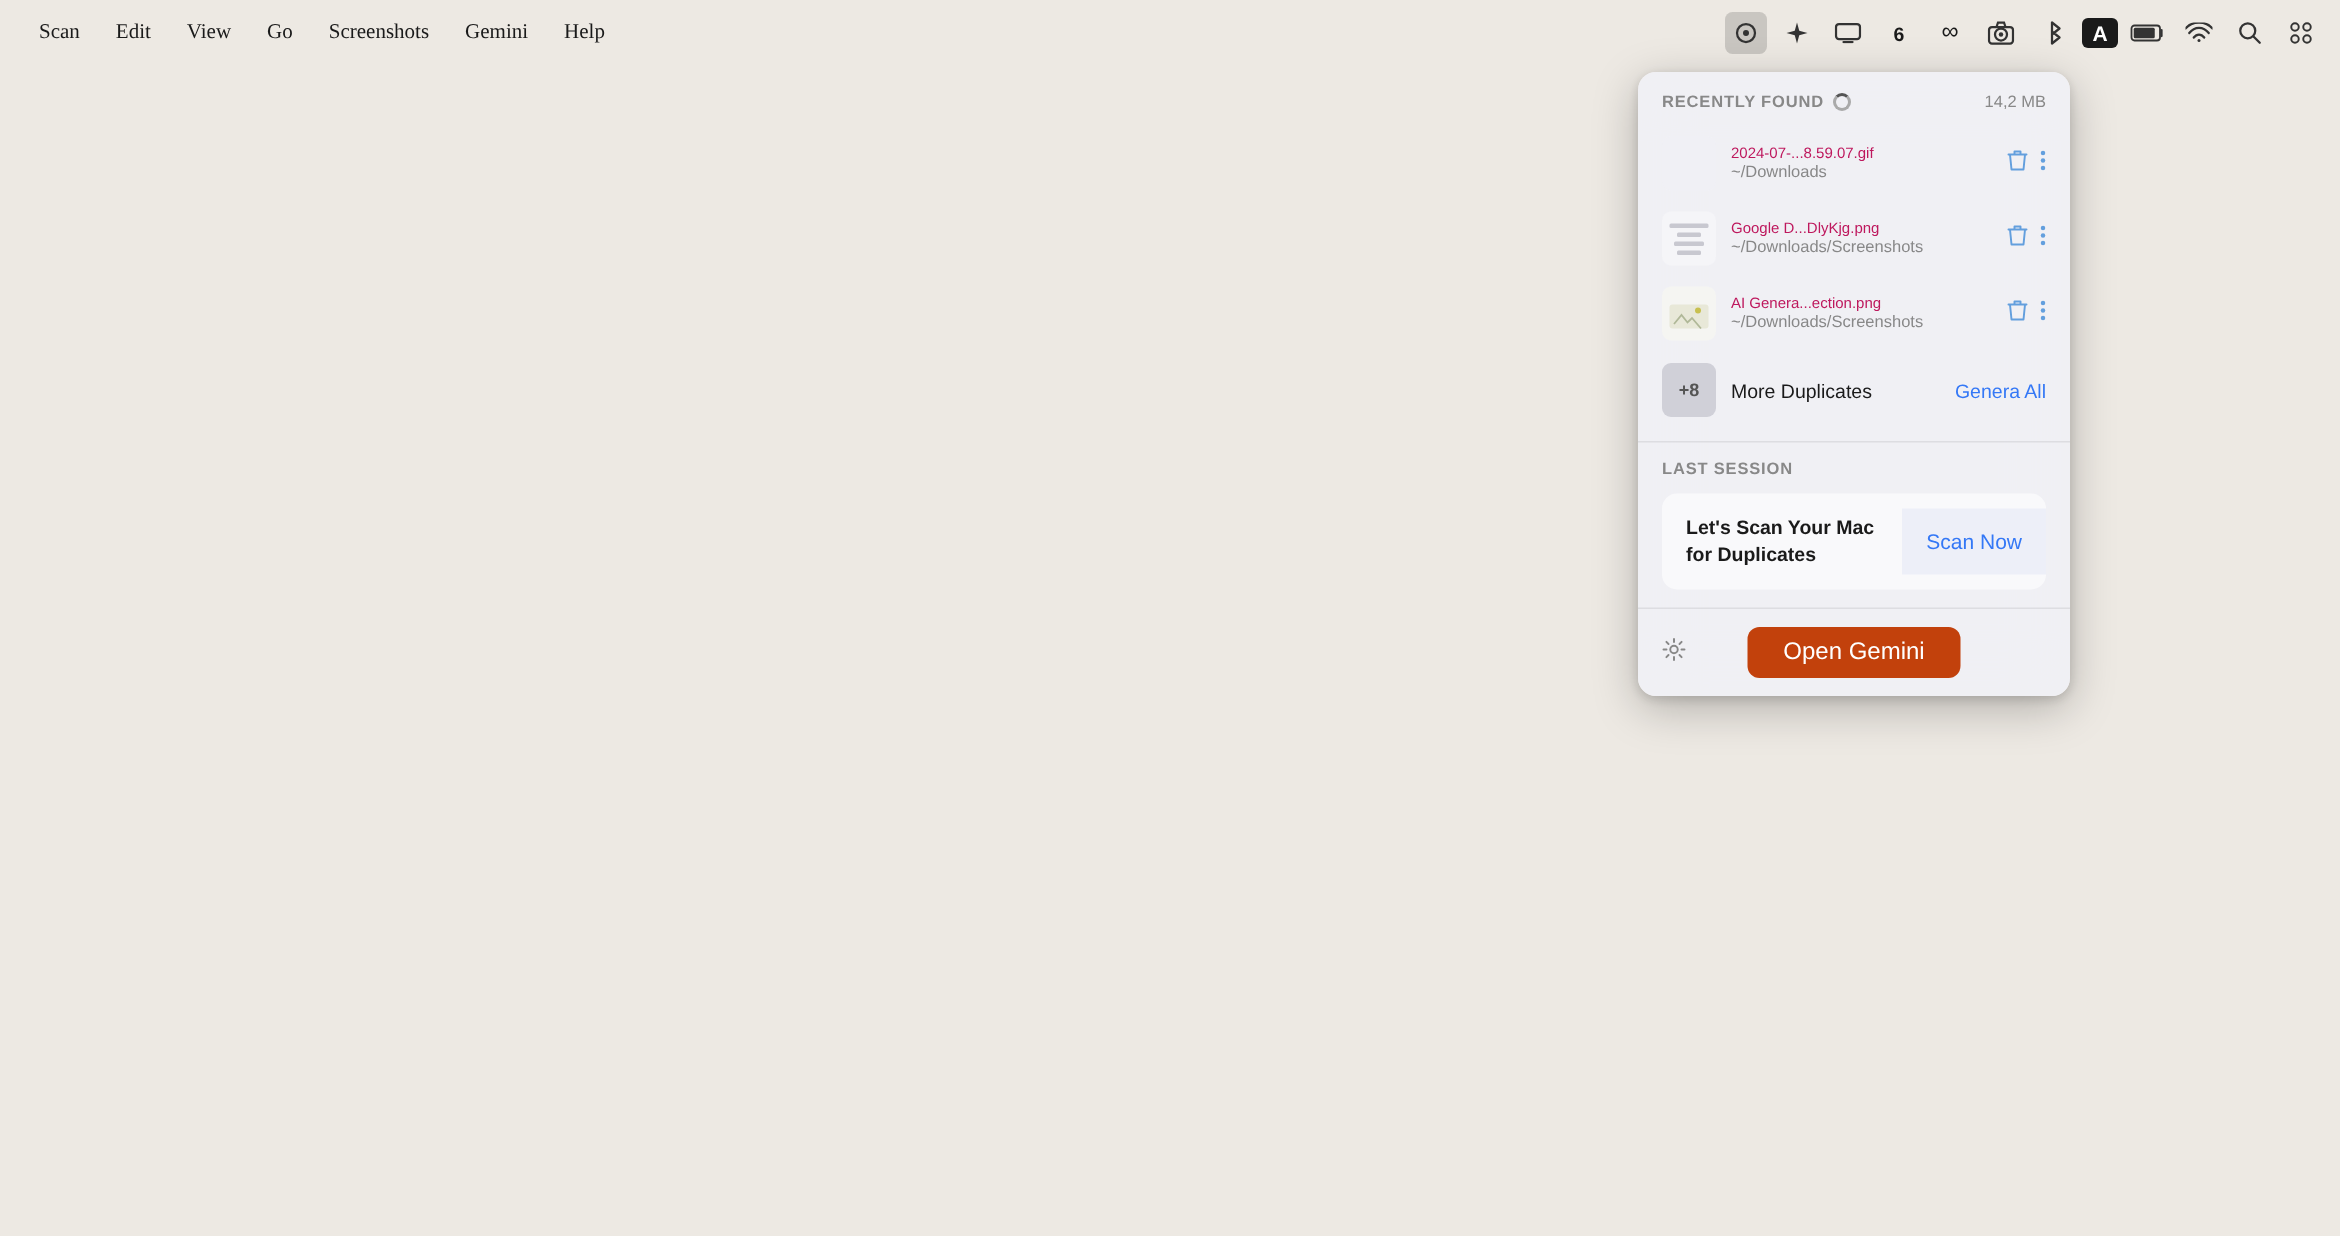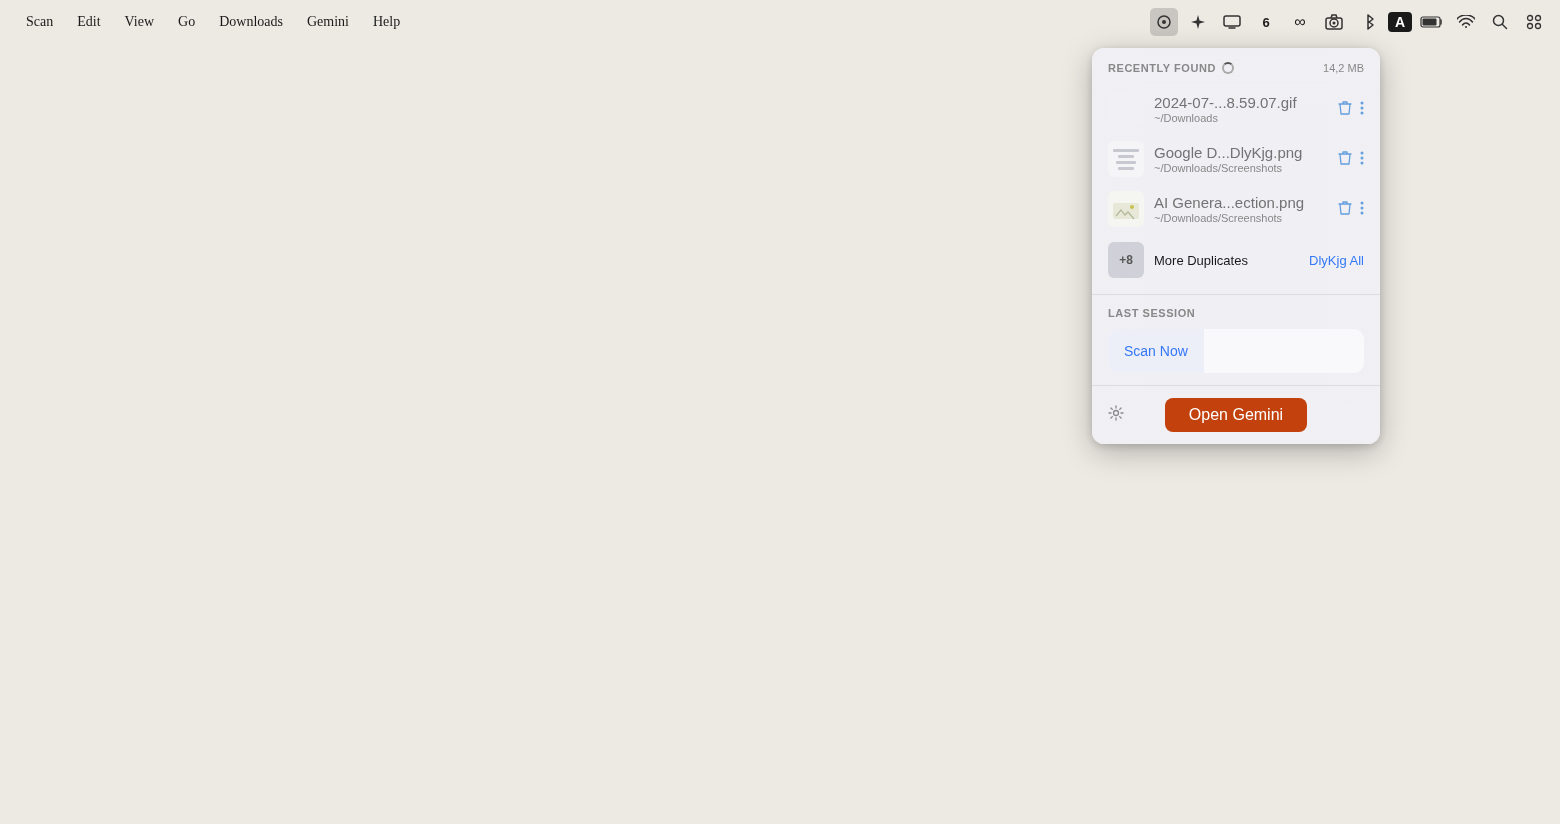--- a/index.html
+++ b/index.html
@@ -169,23 +169,23 @@
       align-items: center;
       justify-content: center;
     }
 
     .file-info {
       flex: 1;
       min-width: 0;
     }
 
     .file-name {
-      font-size: 15px;
+      font-size: 10px;
       font-weight: 500;
-      color: #737373;
+      color: #be185d;
       white-space: nowrap;
       overflow: hidden;
       text-overflow: ellipsis;
     }
 
     .file-path {
       font-size: 11px;
       color: #888;
       margin-top: 1px;
     }
@@ -337,21 +337,21 @@
   </style>
 </head>
 <body>
 
 <div class="menu-bar">
   <div class="menu-items">
     <span class="menu-item">Scan</span>
     <span class="menu-item">Edit</span>
     <span class="menu-item">View</span>
     <span class="menu-item">Go</span>
-    <span class="menu-item">Downloads</span>
+    <span class="menu-item">Screenshots</span>
     <span class="menu-item">Gemini</span>
     <span class="menu-item">Help</span>
   </div>
 </div>
 
 <div class="system-tray">
   <div class="tray-icon active">
     <svg width="16" height="16" viewBox="0 0 16 16" fill="none">
       <circle cx="8" cy="8" r="6" stroke="#333" stroke-width="1.5"></circle>
       <circle cx="8" cy="8" r="2" fill="#333"></circle>
@@ -504,27 +504,33 @@
             <circle cx="2" cy="7" r="1.5"></circle>
             <circle cx="2" cy="12" r="1.5"></circle>
           </svg>
         </span>
       </div>
     </div>
 
     <div class="more-row">
       <div class="more-badge">+8</div>
       <div class="more-label">More Duplicates</div>
-      <div class="review-all-btn">DlyKjg All</div>
+      <div class="review-all-btn">Genera All</div>
     </div>
   </div>
 
   <div class="last-session">
     <div class="last-session-title">LAST SESSION</div>
     <div class="scan-card">
+      <div class="scan-card-left">
+        <div class="scan-card-text">
+          <span>Let's Scan Your Mac</span><br>
+          <span>for Duplicates</span>
+        </div>
+      </div>
       <div class="scan-card-right">
         <div class="scan-now-btn">Scan Now</div>
       </div>
     </div>
   </div>
 
   <div class="panel-footer">
     <div class="footer-gear">
       <svg width="16" height="16" viewBox="0 0 16 16" fill="none">
         <circle cx="8" cy="8" r="2.5" stroke="#888" stroke-width="1.3"></circle>

